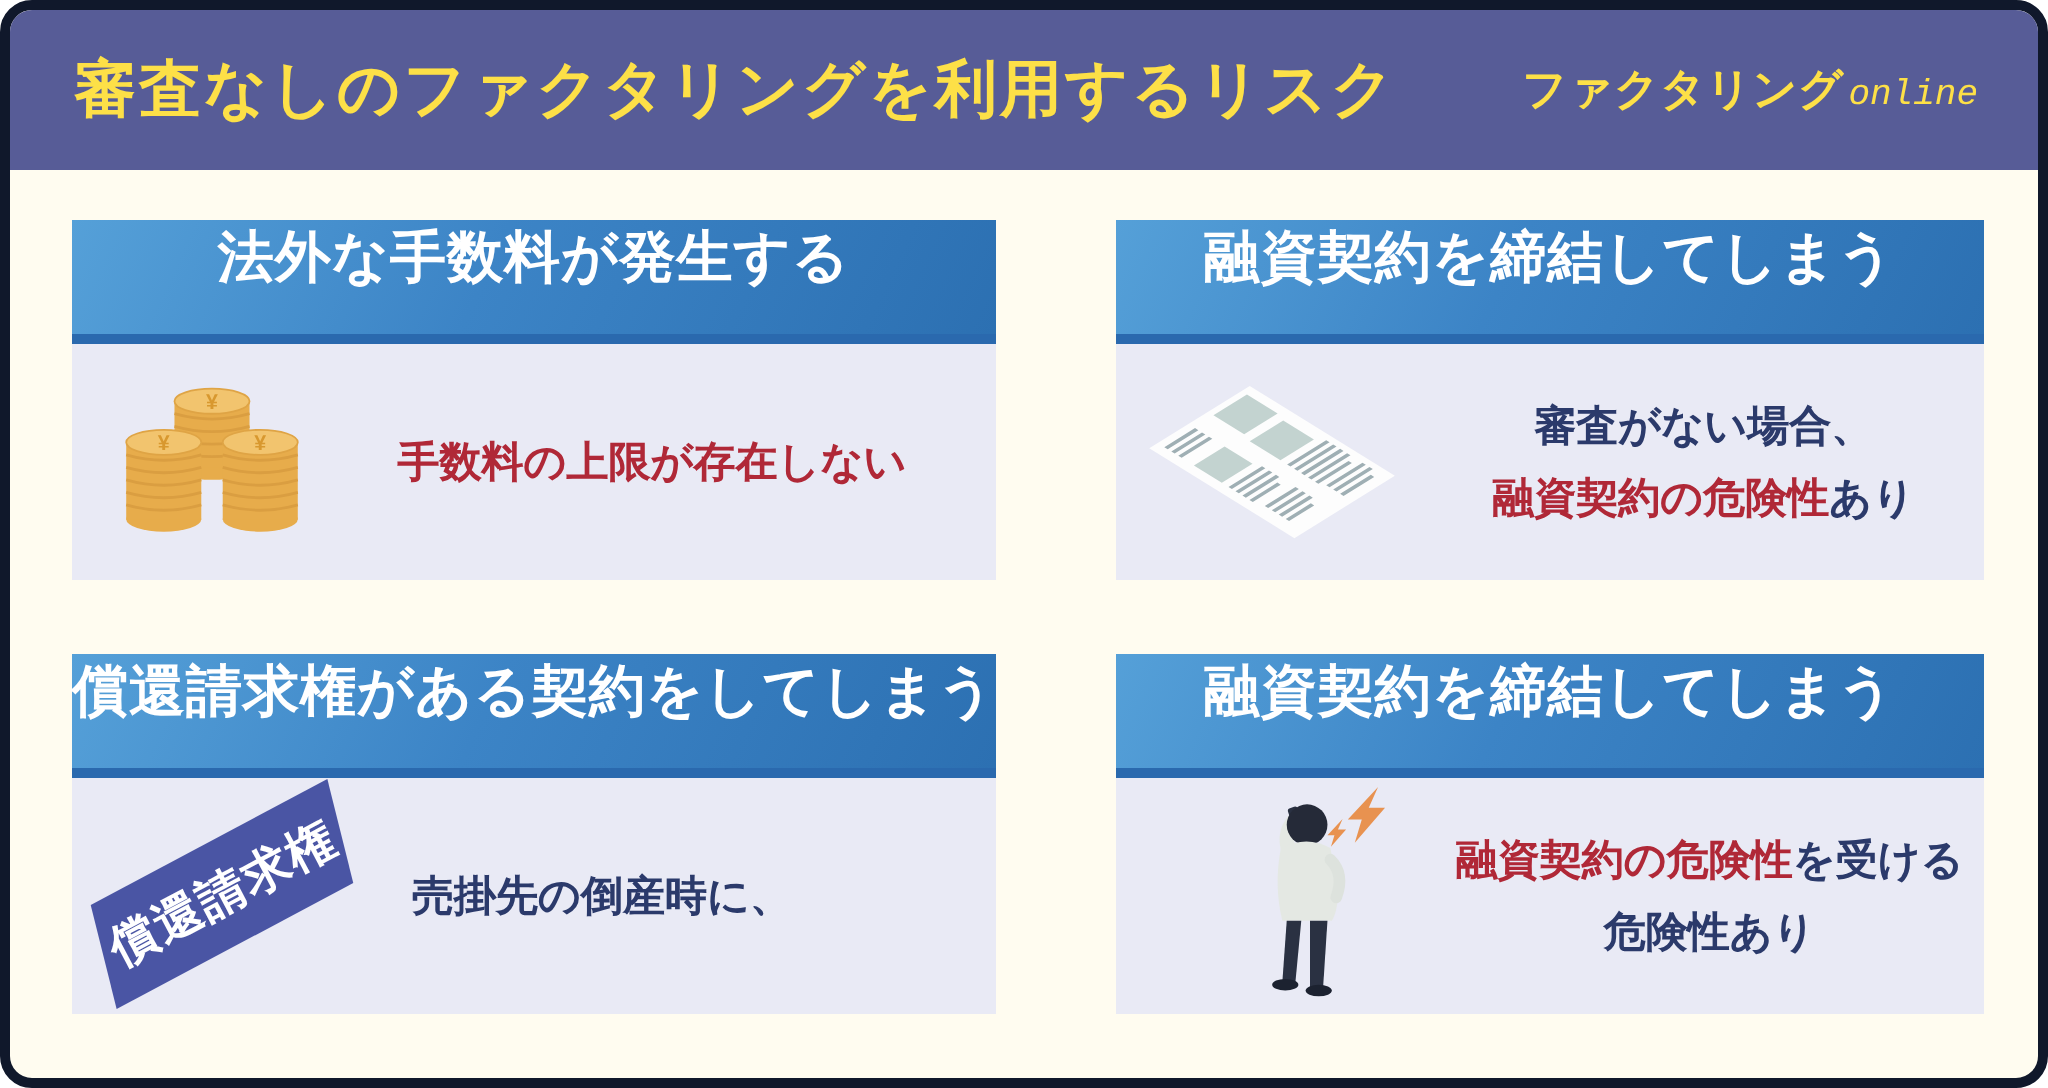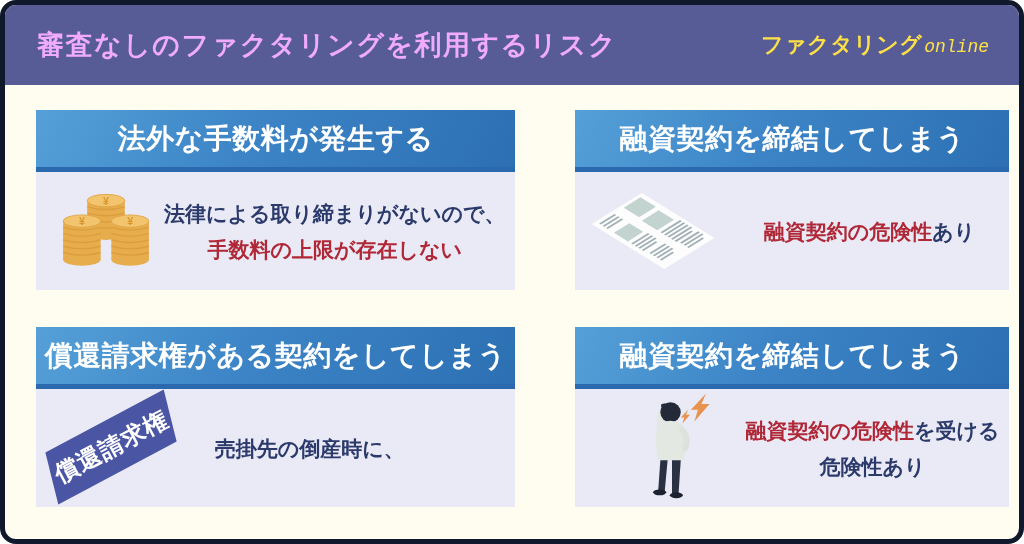--- a/index.html
+++ b/index.html
@@ -11,34 +11,34 @@
     background:var(--page-bg,#FFFCF0);
   }
 
   
   .top-band{
     height:80px;background:var(--band-bg,#575C97);
     display:flex;align-items:center;justify-content:space-between;
     padding:0 30px 0 32px;
   }
   .main-title{
-    margin:0;color:#f0abfc;font-size:27px;font-weight:900;letter-spacing:1.5px;white-space:nowrap;
+    margin:0;color:#fde047;font-size:31px;font-weight:900;letter-spacing:1.5px;white-space:nowrap;
   }
   .logo{display:flex;align-items:baseline;color:#fde047;white-space:nowrap;}
   .logo-main{font-size:22px;font-weight:900;letter-spacing:.5px;}
   .logo-suffix{font-family:Liberation Mono, monospace;font-style:italic;font-size:18px;margin-left:2px;}
 
   
   .grid{
     display:grid;grid-template-columns:1fr 1fr;column-gap:60px;row-gap:37px;
     margin:25px 31px 0 31px;
   }
   .card{display:flex;flex-direction:column;}
   .card-header{
-    height:57px;display:flex;align-items:center;justify-content:center;
+    height:57px;display:flex;align-items:flex-start;justify-content:center;
     background:linear-gradient(115deg,var(--card-header-light,#55A0D8) 0%,#3C84C6 45%,var(--card-header-dark,#2C70B2) 100%);
     border-bottom:5px solid var(--card-header-edge,#2A69AE);
     color:#fff;font-size:28px;font-weight:900;letter-spacing:.5px;white-space:nowrap;
   }
   .card-body{
     position:relative;height:118px;background:var(--card-body-bg,#E9EAF5);
     display:flex;align-items:center;overflow:hidden;
   }
   .card-text{flex:1;text-align:center;padding:0 10px;}
   .line{margin:5px 0;font-size:21px;font-weight:bold;line-height:31px;white-space:nowrap;}
@@ -104,21 +104,20 @@
             <g>
               <ellipse cx="77" cy="79" rx="21" ry="7" fill="#E7AC4B"></ellipse>
               <rect x="56" y="36" width="42" height="43" fill="#E7AC4B"></rect>
               <path d="M56 43 q21 6 42 0 M56 50 q21 6 42 0 M56 57 q21 6 42 0 M56 64 q21 6 42 0 M56 71 q21 6 42 0" stroke="#DA9E41" stroke-width="1.6" fill="none"></path>
               <ellipse cx="77" cy="36" rx="21" ry="7" fill="#F2C46E" stroke="#DFA445" stroke-width="1"></ellipse>
               <text x="77" y="40.5" text-anchor="middle" font-size="12" font-weight="bold" fill="#D8982F">¥</text>
             </g>
           </svg>
         </div>
         <div class="card-text">
-          <p class="line"><span class="seg-navy">法律による取り締まりがないので、</span></p>
           <p class="line"><span class="seg-red">手数料の上限が存在しない</span></p>
         </div>
       </div>
     </section>
 
     <section class="card">
       <div class="card-header">
         <span>融資契約を締結してしまう</span>
       </div>
       <div class="card-body">
@@ -133,20 +132,21 @@
                 <path d="M-30 -46 h22 M-30 -41 h22 M-30 -36 h22"></path>
                 <path d="M-30 0 h24 M-30 5 h24 M-30 10 h24 M-30 15 h20"></path>
                 <path d="M4 8 h28 M4 13 h28 M4 18 h28 M4 23 h28 M4 28 h24"></path>
                 <path d="M-28 24 h22 M-28 29 h22 M-28 34 h22 M-28 39 h18"></path>
                 <path d="M6 34 h26 M6 39 h26 M6 44 h22"></path>
               </g>
             </g>
           </svg>
         </div>
         <div class="card-text">
+          <p class="line"><span class="seg-navy">審査がない場合、</span></p>
           <p class="line"><span class="seg-red">融資契約の危険性</span><span class="seg-navy">あり</span></p>
         </div>
       </div>
     </section>
 
     <section class="card">
       <div class="card-header">
         <span>償還請求権がある契約をしてしまう</span>
       </div>
       <div class="card-body has-stamp">

